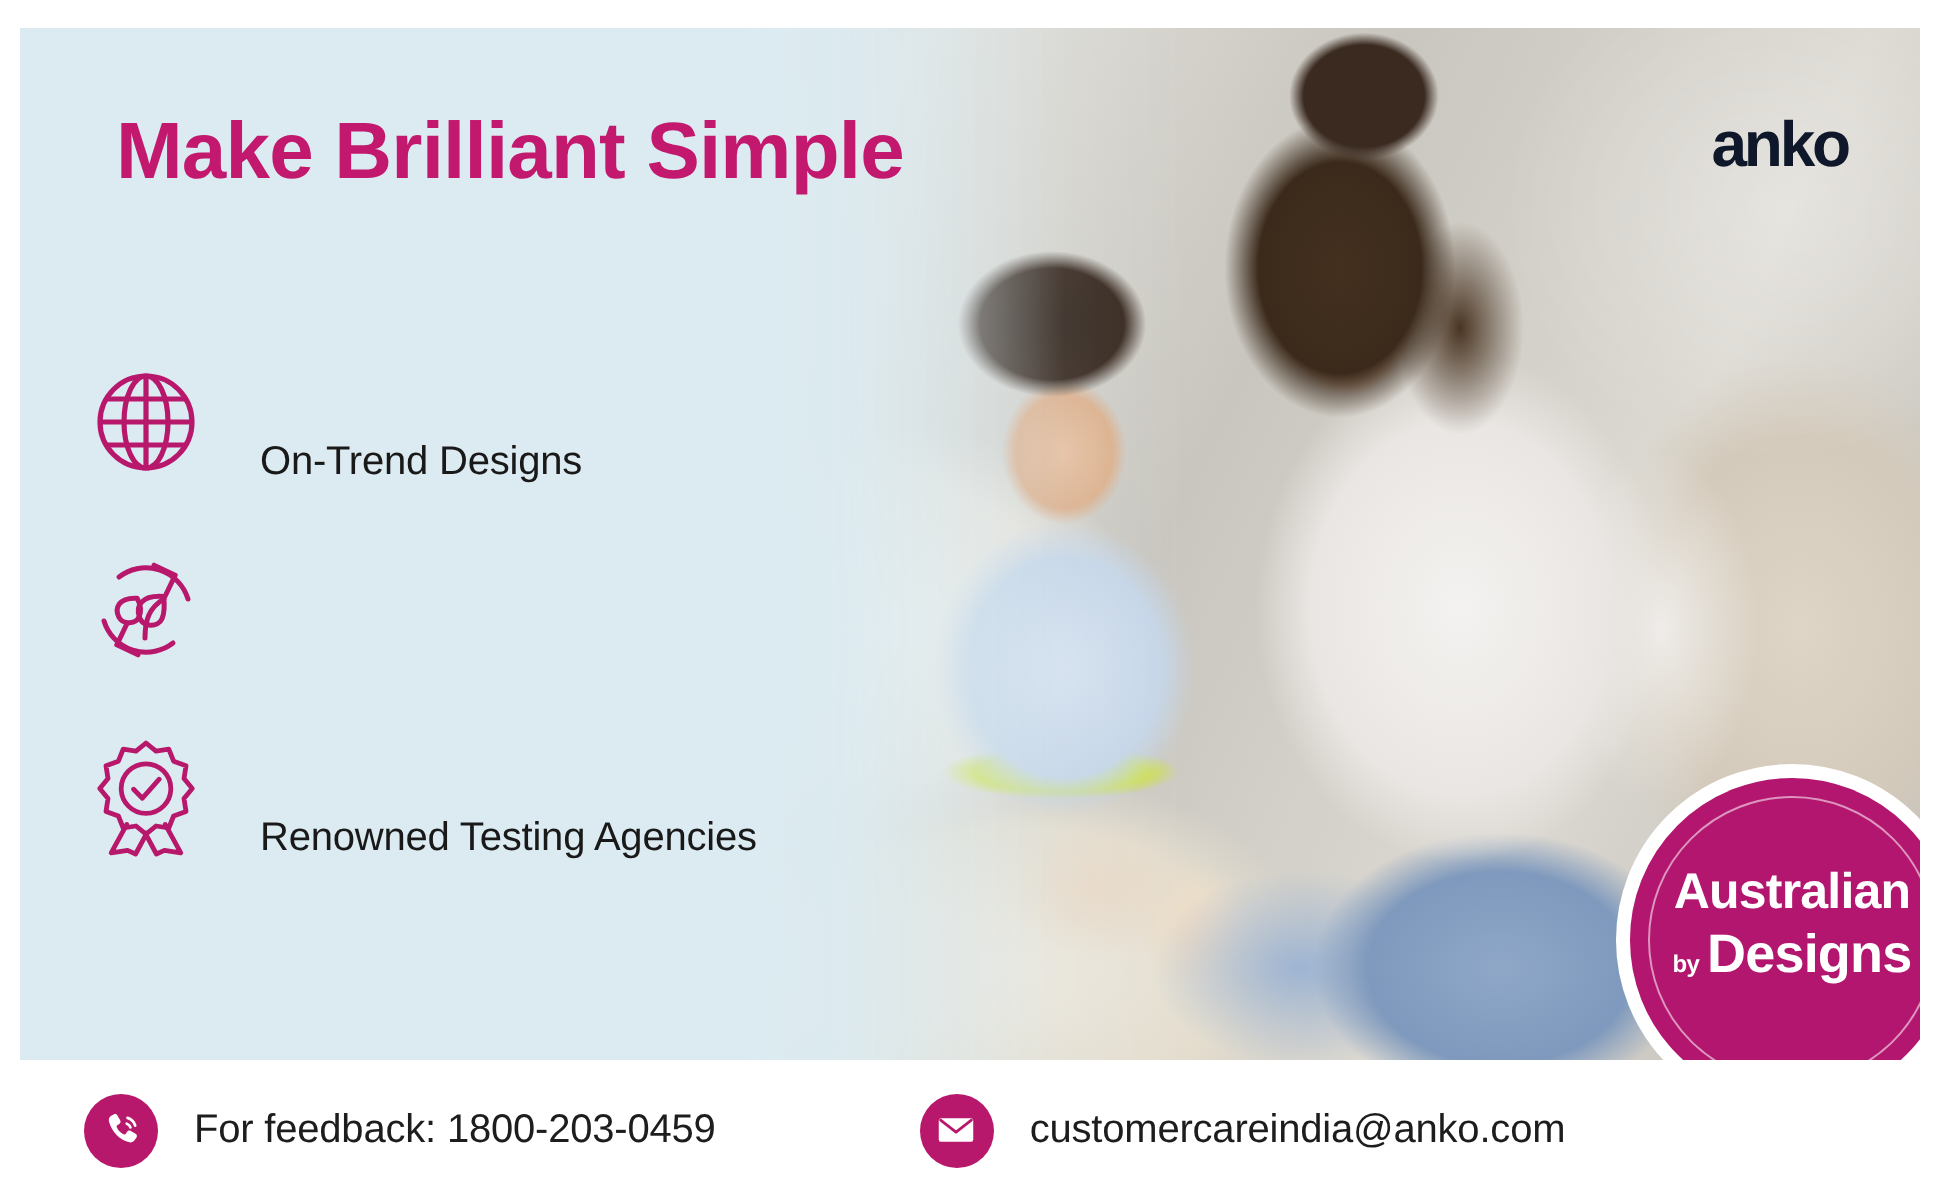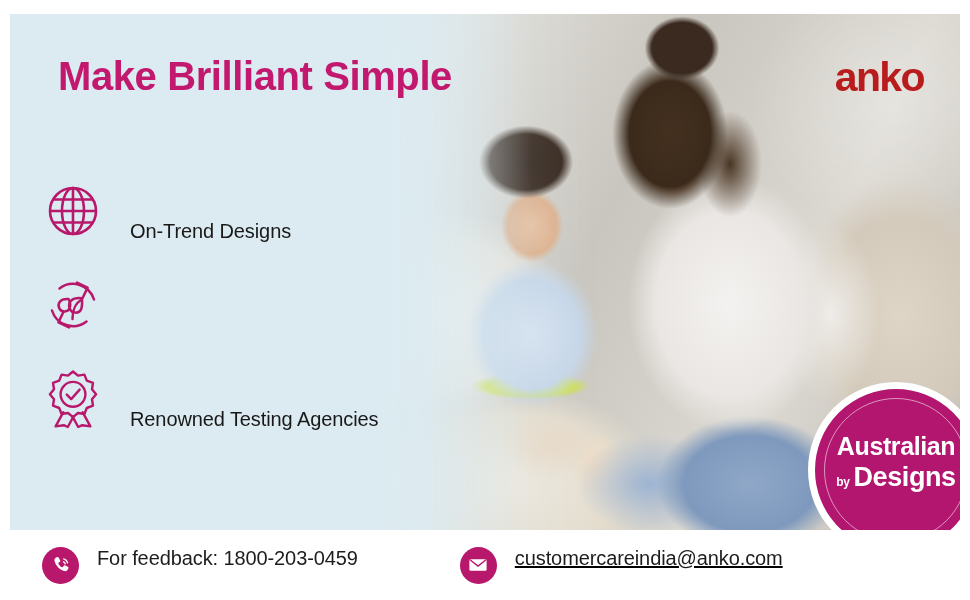--- a/index.html
+++ b/index.html
@@ -101,24 +101,24 @@
     letter-spacing: -0.4px;
     color: #c2186e;
     white-space: nowrap;
   }
 
   
   .logo {
     position: absolute;
     right: 36px;
     top: 40px;
-    font-size: 41px;
+    font-size: 32px;
     font-weight: bold;
     letter-spacing: -1.6px;
-    color: #b91c1c;
+    color: #0f172a;
   }
 
   
   .features {
     position: absolute;
     left: 30px;
     top: 136px;
     width: 430px;
   }
 
@@ -209,25 +209,25 @@
     top: 530px;
     width: 970px;
     height: 70px;
     background: #ffffff;
     display: flex;
     align-items: center;
   }
 
   .contact {
     display: flex;
-    align-items: flex-start;
+    align-items: center;
   }
 
   .contact-phone { margin-left: 42px; }
-  .contact-email { margin-left: 102px; text-decoration: underline; }
+  .contact-email { margin-left: 102px; }
 
   .contact-icon {
     width: 37px;
     height: 37px;
     min-width: 37px;
     border-radius: 50%;
     background: #b8186b;
     display: flex;
     align-items: center;
     justify-content: center;

